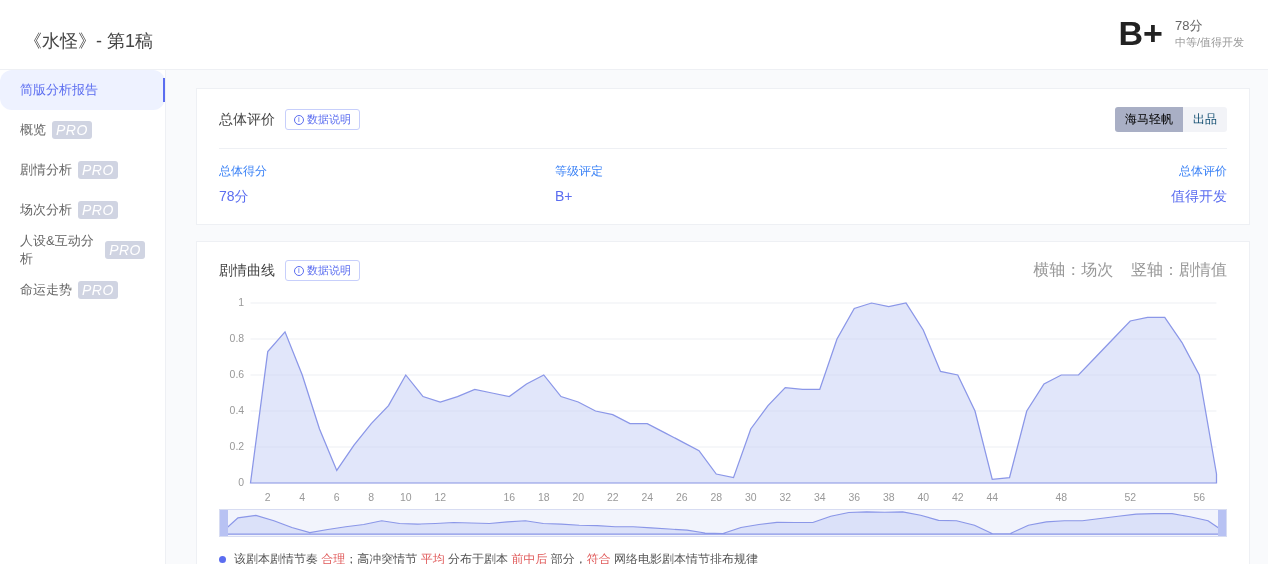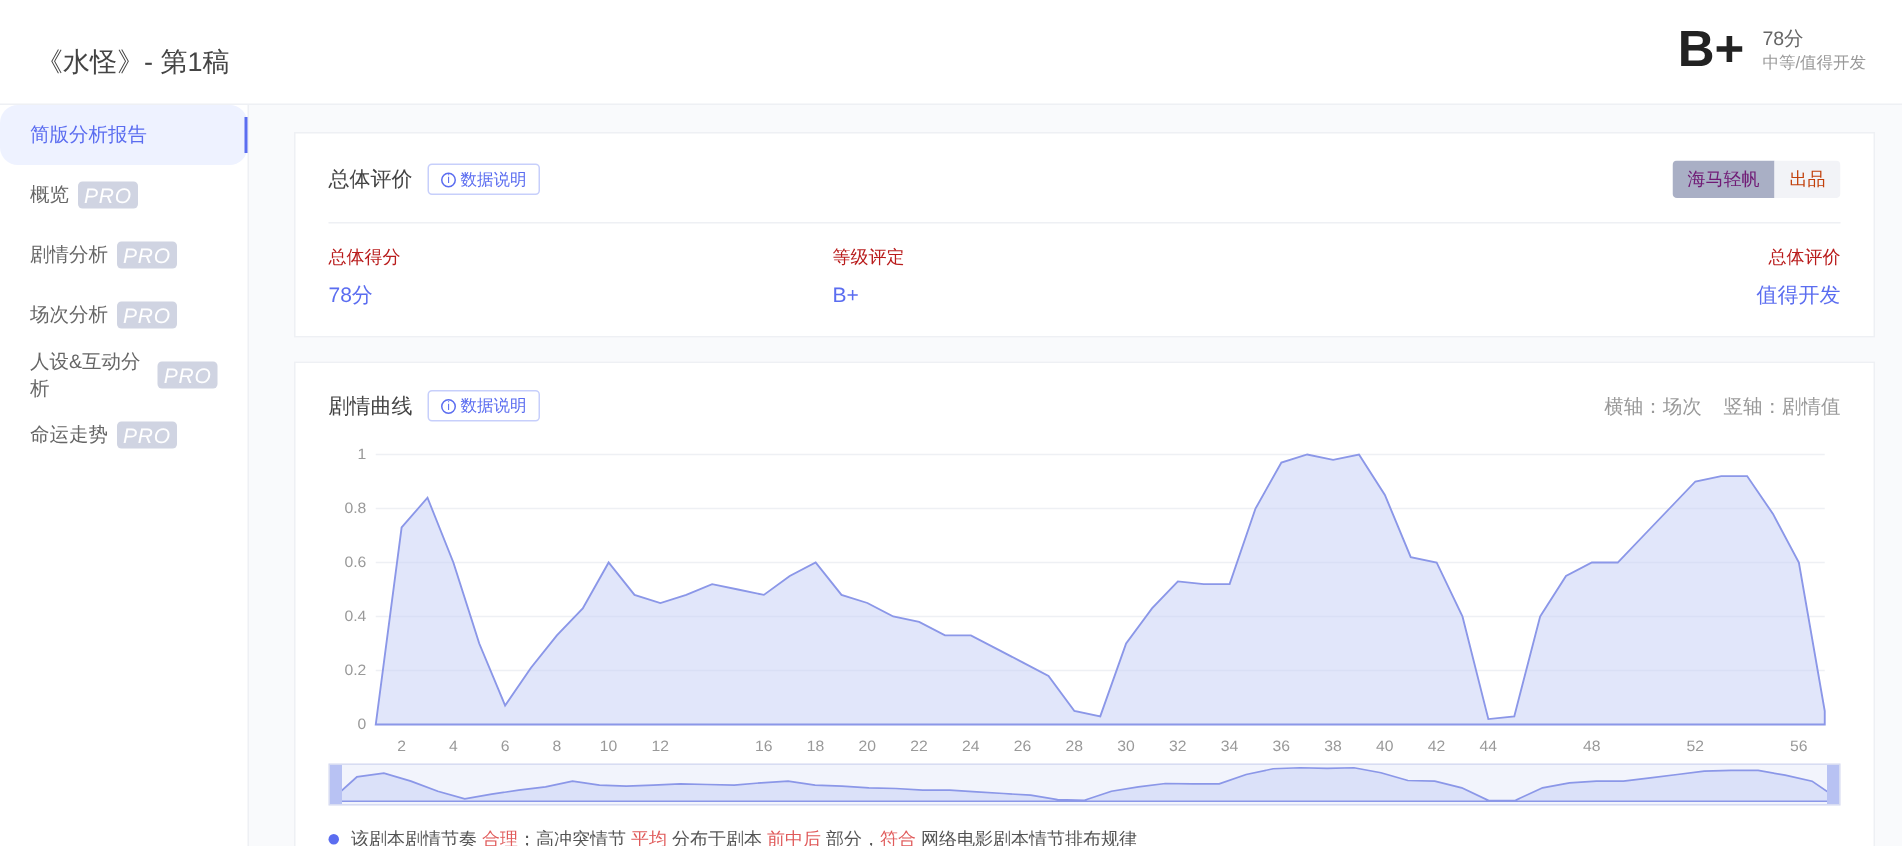--- a/index.html
+++ b/index.html
@@ -27,31 +27,31 @@
     
     .main { flex: 1; overflow-y: auto; padding: 18px 18px 18px 30px; background: #f9fafc; }
 
     .panel { background: #fff; border: 1px solid #eef0f4; padding: 18px 22px; margin-bottom: 16px; }
     .panel-head { display: flex; align-items: center; justify-content: space-between; margin-bottom: 16px; }
     .panel-title-group { display: flex; align-items: center; gap: 10px; }
     .panel-title { font-size: 14px; font-weight: 500; color: #444; }
     .tag-btn { font-size: 11px; color: #5b6df0; border: 1px solid #c7cffb; border-radius: 3px; padding: 2px 8px; background: #fff; cursor: pointer; display: inline-flex; align-items: center; gap: 3px; }
     .tag-btn .dot { width: 10px; height: 10px; border: 1px solid #5b6df0; border-radius: 50%; display: inline-flex; align-items: center; justify-content: center; font-size: 8px; }
     .brand-pill { display: flex; font-size: 12px; border-radius: 3px; overflow: hidden; }
-    .brand-pill .left { background: #a9afc5; color: #701a75; padding: 4px 10px; }
-    .brand-pill .right { background: #f2f3f7; color: #c2410c; padding: 4px 10px; }
+    .brand-pill .left { background: #a9afc5; color: #000000; padding: 4px 10px; }
+    .brand-pill .right { background: #f2f3f7; color: #0c4a6e; padding: 4px 10px; }
 
     .summary-row { display: flex; border-top: 1px solid #eef0f4; padding-top: 14px; }
     .summary-col { flex: 1; display: flex; flex-direction: column; gap: 8px; }
     .summary-col:last-child { text-align: right; }
-    .summary-label { font-size: 12px; color: #b91c1c; }
+    .summary-label { font-size: 12px; color: #3b82f6; }
     .summary-value { font-size: 14px; color: #5b6df0; }
 
     
-    .chart-head-right { font-size: 13px; color: #999; }
+    .chart-head-right { font-size: 16px; color: #999; }
     .chart-wrap { position: relative; height: 210px; }
     .mini-wrap { height: 28px; margin-top: 2px; border: 1px solid #d7dcf2; background: #f2f4fc; position: relative; }
     .mini-wrap svg { width: 100%; height: 100%; }
     .handle { position: absolute; top: 0; bottom: 0; width: 8px; background: #b8c2f3; cursor: ew-resize; }
     .handle.left { left: 0; }
     .handle.right { right: 0; }
 
     .footnote { margin-top: 14px; font-size: 12px; color: #555; display: flex; align-items: center; gap: 8px; }
     .footnote .bullet { width: 7px; height: 7px; border-radius: 50%; background: #5b6df0; }
     .hl-red { color: #e05a5a; }

